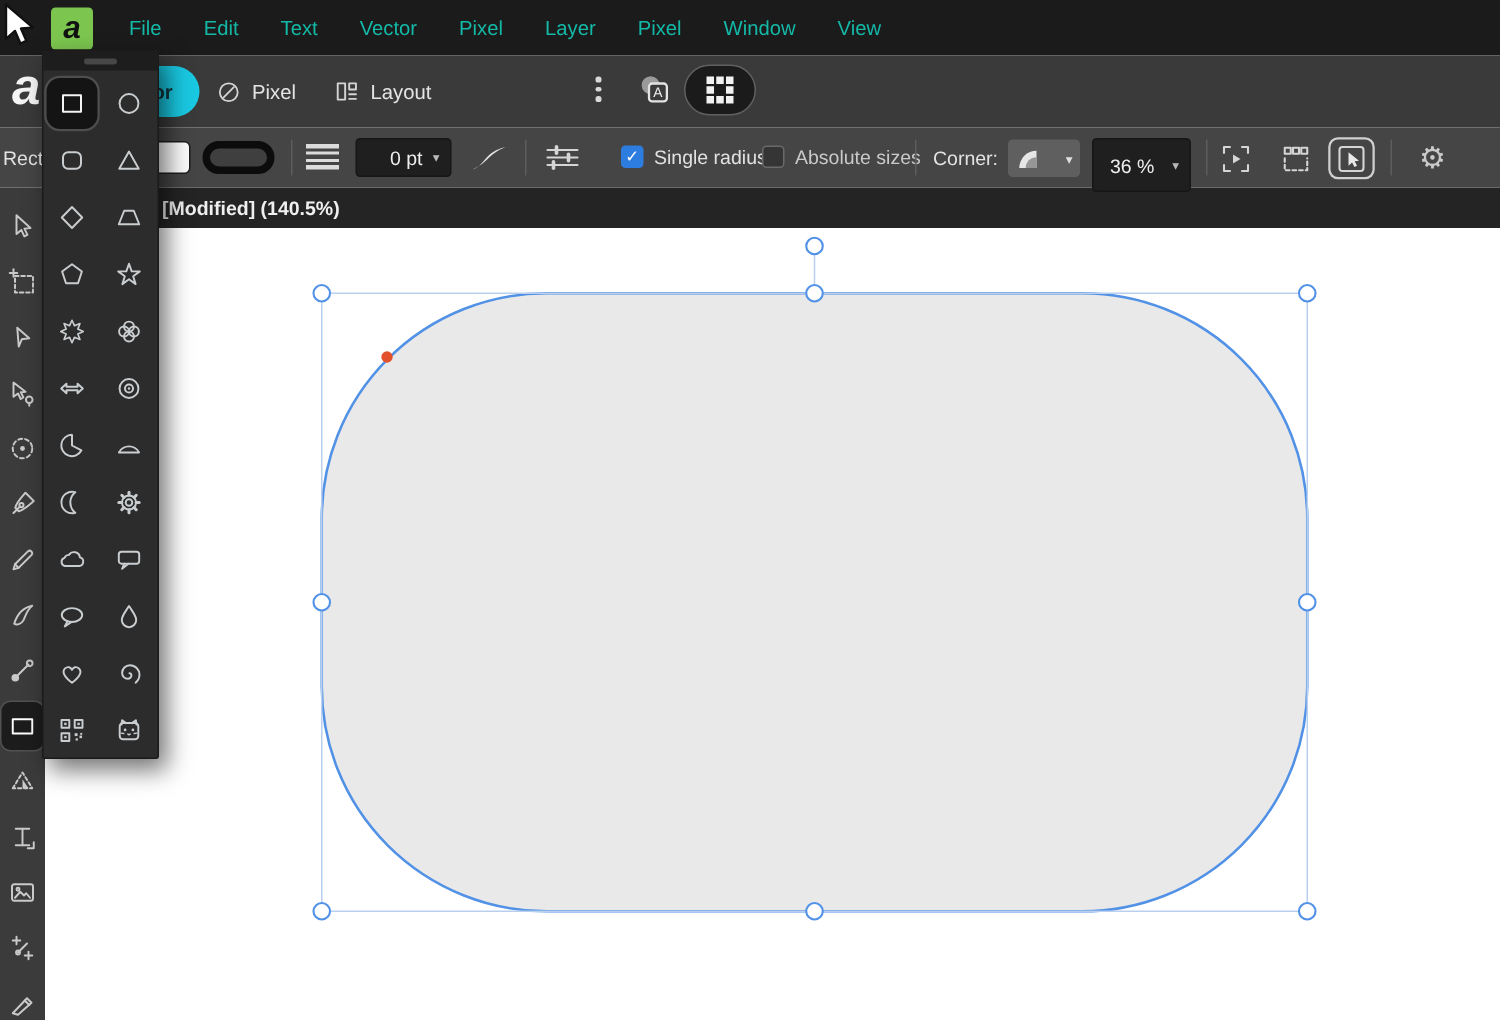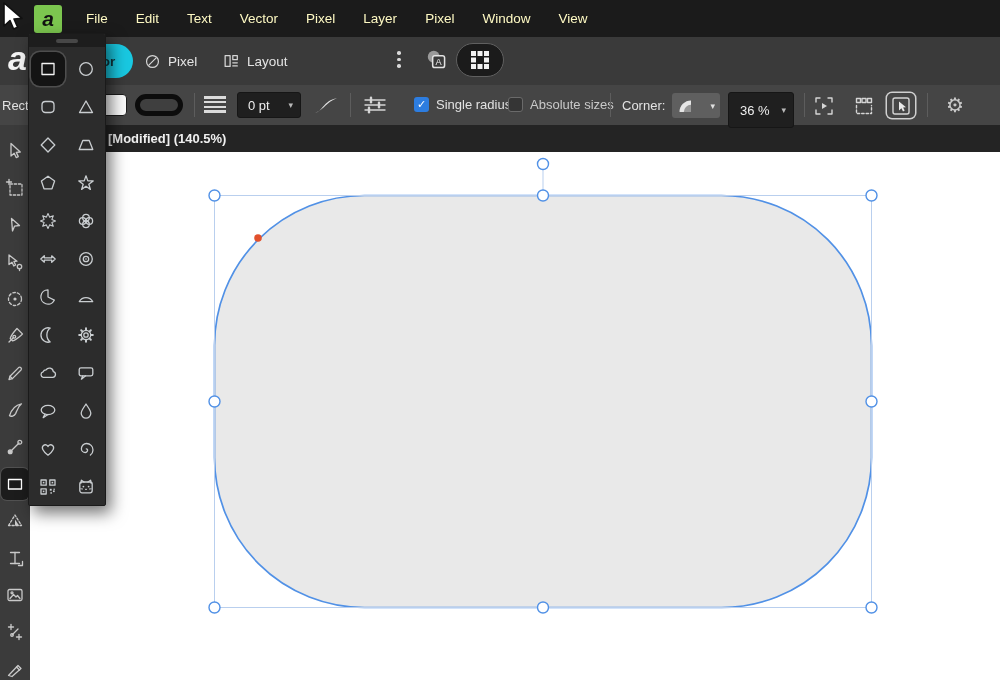--- a/index.html
+++ b/index.html
@@ -3,21 +3,21 @@
 <meta charset="utf-8">
 <style>
   * { margin:0; padding:0; box-sizing:border-box; }
   html,body { width:1000px; height:680px; background:#1b1b1b; font-family:"Liberation Sans",sans-serif; }
   .app { position:relative; width:1000px; height:680px; overflow:hidden; background:#fff; }
 
   
   .menubar { position:absolute; left:0; top:0; width:1000px; height:37px; background:#1b1b1b; display:flex; align-items:center; z-index:10; }
   .app-logo { width:28px; height:28px; margin-left:34px; border-radius:3px; background:#7cc64f; color:#111; font-weight:bold; font-size:21px; display:flex; align-items:center; justify-content:center; font-style:italic; }
   .menu-items { display:flex; margin-left:10px; }
-  .menu-item { color:#fef9c3; font-size:13.5px; padding:9px 14px; cursor:default; }
+  .menu-item { color:#14b8a6; font-size:13.5px; padding:9px 14px; cursor:default; }
 
   
   .persona-bar { position:absolute; left:0; top:37px; width:1000px; height:48px; background:#3a3a3a; z-index:10; }
   .big-a { position:absolute; left:8px; top:2px; color:#f5f5f5; font-size:34px; font-weight:bold; font-style:italic; }
   .persona-btn { position:absolute; top:7px; height:34px; display:flex; align-items:center; gap:7px; color:#e4e4e4; font-size:13.5px; padding:0 4px; }
   .persona-vector { left:56px; width:77px; background:#19c8e1; border-radius:17px; color:#10343a; justify-content:center; font-weight:bold; }
   .dots3 { position:absolute; left:397px; top:14px; display:flex; flex-direction:column; gap:3px; }
   .dots3 span { width:3.5px; height:3.5px; border-radius:50%; background:#d9d9d9; }
   .right-icons { position:absolute; left:424px; top:6px; display:flex; align-items:center; gap:6px; }
   .grid-pill { width:48px; height:34px; background:#1b1b1b; border:1px solid #606060; border-radius:17px; display:flex; align-items:center; justify-content:center; }
@@ -26,21 +26,21 @@
   .context-bar { position:absolute; left:0; top:85px; width:1000px; height:40px; background:#454545; z-index:10; }
   .ctx-label { position:absolute; top:13px; font-size:13px; color:#e2e2e2; }
   .tool-label { left:2px; }
   .sep { position:absolute; top:8px; width:1px; height:24px; background:#5d5d5d; }
   .fill-swatch { position:absolute; left:101px; top:9px; width:26px; height:22px; border-radius:4px; background:#fbfbfb; border:1px solid #1c1c1c; }
   .stroke-swatch { position:absolute; left:135px; top:9px; width:48px; height:22px; border-radius:11px; background:#3f3f3f; border:5px solid #0c0c0c; }
   .linestyle-btn { position:absolute; left:204px; top:11px; display:flex; flex-direction:column; gap:2.2px; }
   .linestyle-btn i { display:block; width:22px; height:2.6px; background:#dcdcdc; }
   .dd { position:absolute; background:#1f1f1f; border:1px solid #161616; border-radius:3px; color:#eee; font-size:13px; display:flex; align-items:center; }
   .dd .chev { margin-left:auto; margin-right:7px; color:#b9b9b9; font-size:9px; }
-  .dd-strokewidth { left:237px; top:7px; width:64px; height:26px; padding-left:10px; }
+  .dd-strokewidth { left:237px; top:7px; width:64px; height:26px; padding-left:22px; }
   .pressure-btn { position:absolute; left:312px; top:9px; }
   .sliders-btn { position:absolute; left:362px; top:10px; }
   .chk-row { position:absolute; display:flex; align-items:center; gap:7px; }
   .chk { width:15px; height:15px; border-radius:3px; display:flex; align-items:center; justify-content:center; font-size:11px; color:#fff; }
   .chk-on { background:#2d7de0; }
   .chk-off { background:#353535; border:1px solid #6a6a6a; }
   .chk-label { font-size:13px; color:#e2e2e2; }
   .single-radius { left:414px; top:12px; }
   .absolute-sizes { left:508px; top:12px; }
   .corner-label { left:622px; }

